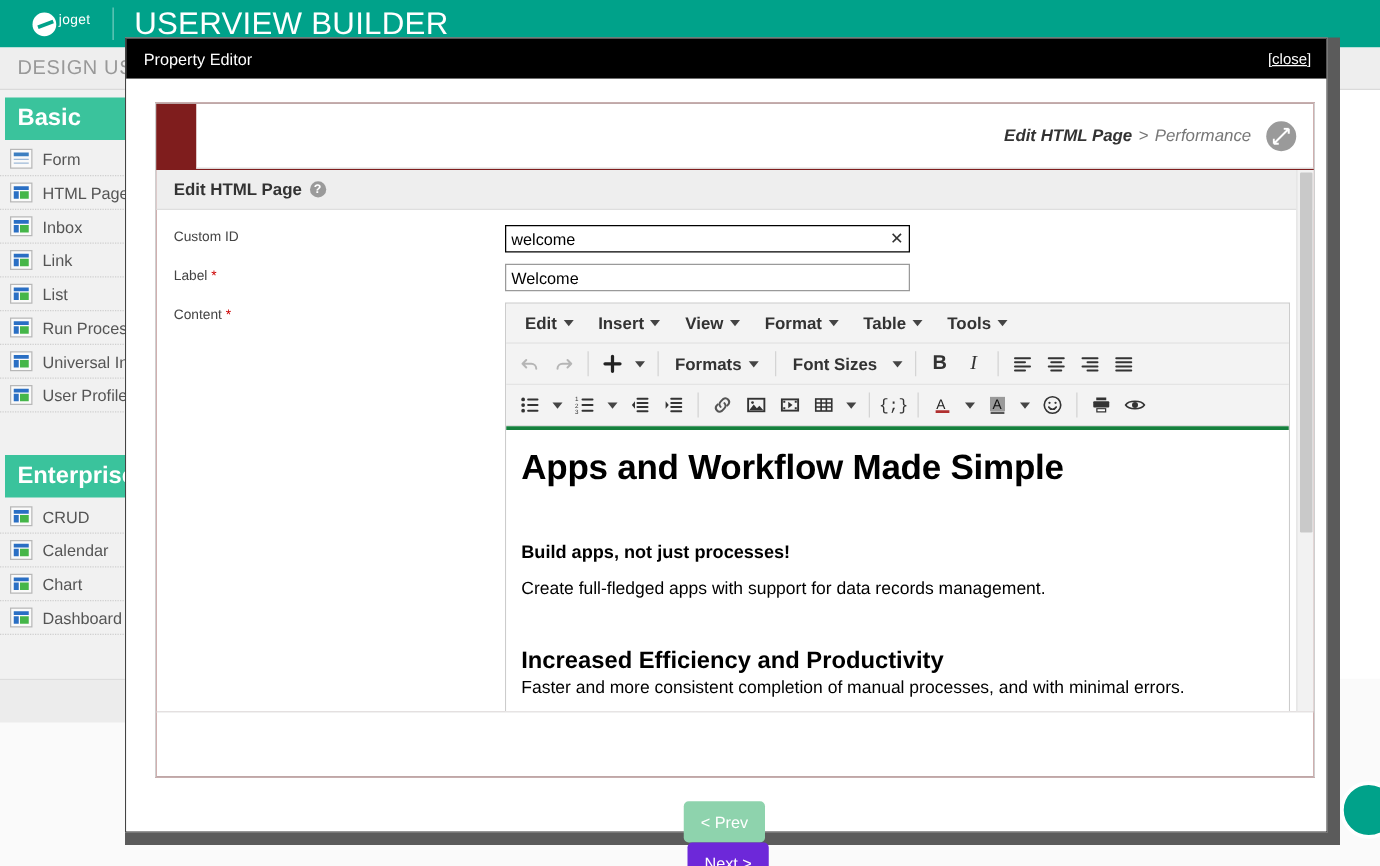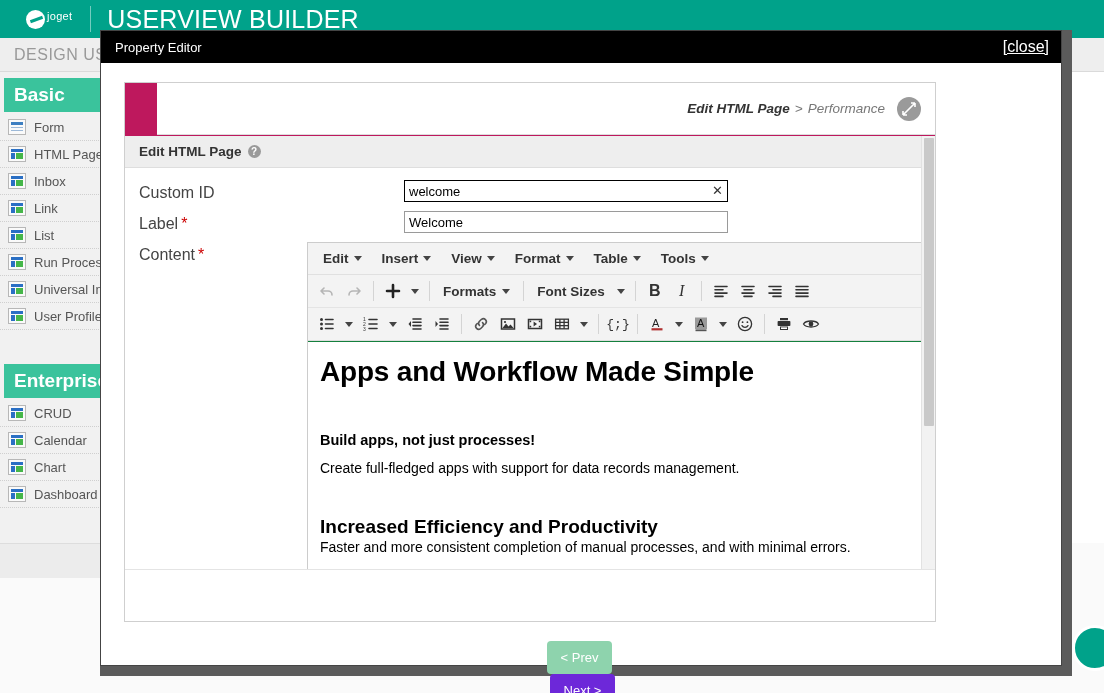--- a/index.html
+++ b/index.html
@@ -89,31 +89,31 @@
   .modal {
     position:absolute; left:100px; top:30px; width:962px; height:636px;
     background:#fff; border:1px solid #444;
   }
   .modal-title {
     height:32px; background:#000; color:#fff; display:flex; align-items:center;
     padding:0 12px 0 14px; font-size:13px;
   }
   .modal-title .t { flex:1; }
   .modal-title .close {
-    color:#fff; text-decoration:underline; font-size:16px; cursor:pointer;
+    color:#fff; text-decoration:underline; font-size:12px; cursor:pointer;
   }
 
   .modal-body {
     position:absolute; left:0; top:32px; right:0; bottom:0; background:#fff;
     padding:19px 20px 0 23px;
   }
 
   .pe-frame {
-    position:relative; width:812px; height:540px; border:1px solid #cfcfcf;
-    background:#be185d; overflow:hidden;padding-left:32px;
+    position:relative; width:928px; height:540px; border:1px solid #cfcfcf;
+    background:#7f1d1d; overflow:hidden;padding-left:32px;
   }
 
   .pe-breadcrumb {
     height:52px; border-bottom:1px solid #ddd; display:flex; align-items:center;
     justify-content:flex-end; padding-right:14px; background:#fff;
   }
   .bc-bold { font-weight:bold; font-style:italic; font-size:13.5px; color:#333; }
   .bc-sep { font-style:italic; font-size:13.5px; color:#777; margin:0 5px; }
   .bc-cur { font-style:italic; font-size:13.5px; color:#777; }
   .bc-expand {
@@ -132,21 +132,21 @@
     display:flex; align-items:center; gap:6px;
   }
   .help-ico {
     width:13px; height:13px; border-radius:50%; background:#9a9a9a; color:#fff;
     font-size:10px; font-weight:bold; line-height:13px; text-align:center;
     cursor:pointer;
   }
 
   .form-rows { padding:12px 0 0 0; }
   .frow { display:flex; align-items:flex-start; padding:0 0 9px 14px; }
-  .flabel { width:265px; font-size:16px; color:#444; padding-top:4px; }
+  .flabel { width:265px; font-size:11px; color:#444; padding-top:4px; }
   .req { color:#cc0000; margin-left:3px; }
   .fctrl { flex:1; }
 
   .txt {
     width:324px; height:22px; border:1px solid #9a9a9a; font-size:13px;
     padding:1px 4px; font-family:"Liberation Sans", sans-serif; color:#000;
     background:#fff; outline:none;
   }
   .txt-focus-wrap { position:relative; width:324px; }
   .txt.focused { border:1px solid #000; padding-right:20px; }
@@ -182,21 +182,21 @@
   .tbtext {
     font-size:13.5px; font-weight:bold; color:#333; padding:3px 7px; cursor:pointer;
     display:flex; align-items:center; gap:6px;
   }
   .tbsep { width:1px; height:20px; background:#d4d4d4; margin:0 5px; }
   .tbcaret {
     width:16px; height:24px; display:flex; align-items:center; justify-content:center; cursor:pointer;
   }
   .mce-area {
     height:250px; background:#fff; padding:14px 12px 0 12px; overflow:hidden;
-    border-top:1px solid #15803d;
+    border-top:3px solid #15803d;
   }
   .mce-h1 { font-size:28px; font-weight:bold; margin:0 0 44px 0; color:#000; letter-spacing:-0.2px;}
   .mce-h3 { font-size:14.5px; font-weight:bold; margin:0 0 12px 0; color:#000;}
   .mce-p  { font-size:14px; margin:0 0 40px 0; color:#000;}
   .mce-h3b{ font-size:19px; font-weight:bold; margin:0 0 1px 0; color:#000;}
   .mce-p2 { font-size:14px; margin:0; color:#000;}
 
   .pe-scrollbar {
     position:absolute; right:0; top:53px; bottom:52px; width:14px;
     background:#f2f2f2; border-left:1px solid #e2e2e2; cursor:pointer;

